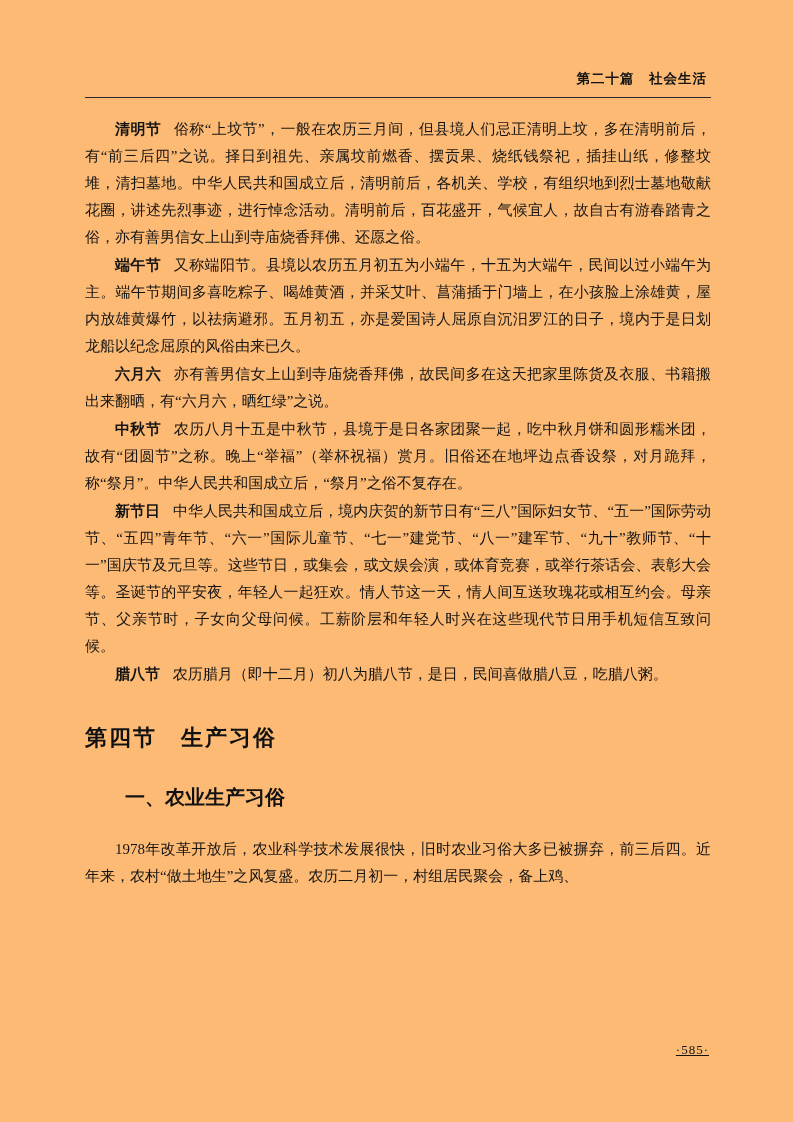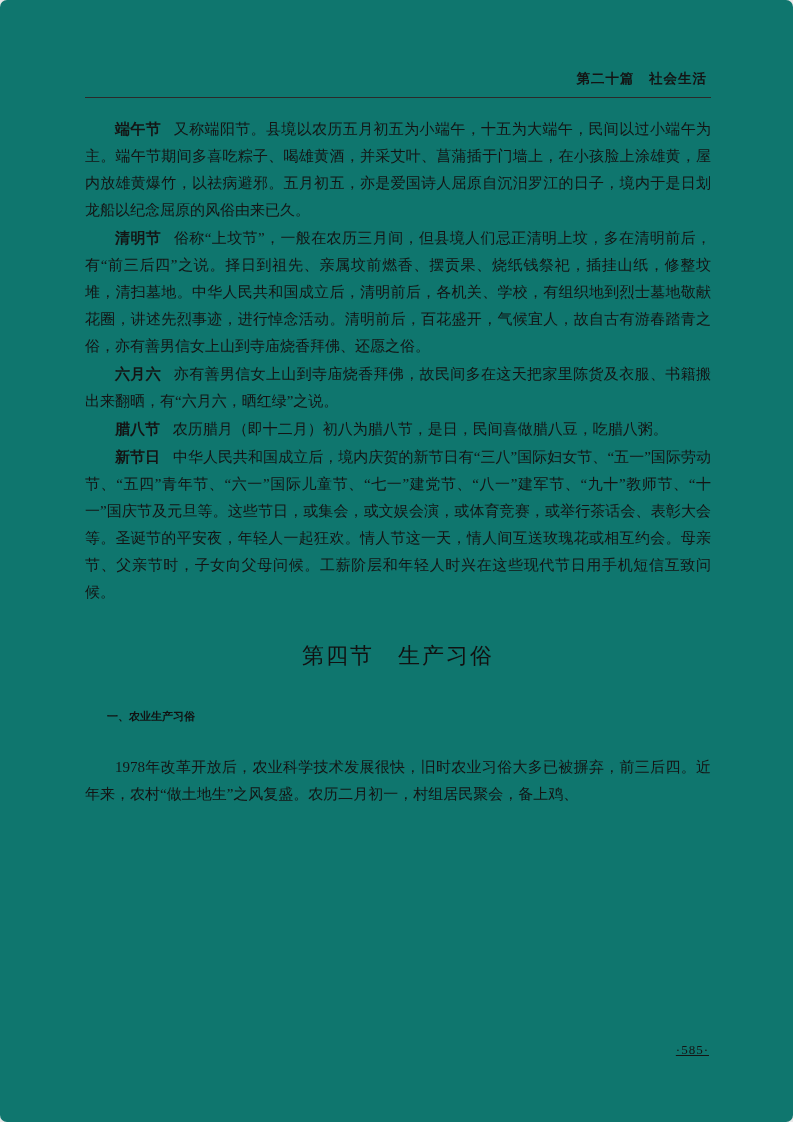--- a/index.html
+++ b/index.html
@@ -5,25 +5,24 @@
   html, body {
     margin: 0;
     padding: 0;
     background: #e8e8e8;
   }
   .page {
     position: relative;
     width: 793px;
     height: 1122px;
     margin: 0 auto;
-    background: #0f766e;
+    background: #fdba74;
     color: #141414;
     font-family: "Liberation Serif", serif;
     overflow: hidden;
-    border-radius: 7px;
   }
   .content {
     position: absolute;
     left: 85px;
     top: 70px;
     width: 626px;
   }
   .running-header {
     text-align: right;
     font-family: "Liberation Sans", sans-serif;
@@ -45,33 +44,33 @@
     margin: 0;
     text-indent: 2em;
   }
   .lead {
     font-family: "Liberation Sans", sans-serif;
     font-weight: bold;
     margin-right: 0.85em;
   }
   .section-title {
     margin: 36px 0 34px 0;
-    text-align: center;
+    text-align: left;
     font-family: "Liberation Sans", sans-serif;
-    font-weight: normal;
+    font-weight: bold;
     font-size: 22px;
     letter-spacing: 2px;
     color: #111111;
   }
   .subsection-title {
     margin: 30px 0 24px 0;
     padding-left: 2em;
-    font-family: Liberation Serif, serif;
+    font-family: Liberation Mono, monospace;
     font-weight: bold;
-    font-size: 11px;
+    font-size: 20px;
     color: #111111;
   }
   .page-number {
     position: absolute;
     right: 84px;
     bottom: 64px;
     font-size: 13px;
     letter-spacing: 1px;
     color: #141414;
     text-decoration: underline;
@@ -82,32 +81,33 @@
 
 <div class="page">
   <div class="content">
 
     <div class="running-header">
       <span>第二十篇　社会生活</span>
     </div>
 
     <div class="body-text">
 
+      <p class="para"><span class="lead">清明节</span><span>俗称“上坟节”，一般在农历三月间，但县境人们忌正清明上坟，多在清明前后，有“前三后四”之说。择日到祖先、亲属坟前燃香、摆贡果、烧纸钱祭祀，插挂山纸，修整坟堆，清扫墓地。中华人民共和国成立后，清明前后，各机关、学校，有组织地到烈士墓地敬献花圈，讲述先烈事迹，进行悼念活动。清明前后，百花盛开，气候宜人，故自古有游春踏青之俗，亦有善男信女上山到寺庙烧香拜佛、还愿之俗。</span></p>
+
       <p class="para"><span class="lead">端午节</span><span>又称端阳节。县境以农历五月初五为小端午，十五为大端午，民间以过小端午为主。端午节期间多喜吃粽子、喝雄黄酒，并采艾叶、菖蒲插于门墙上，在小孩脸上涂雄黄，屋内放雄黄爆竹，以祛病避邪。五月初五，亦是爱国诗人屈原自沉汨罗江的日子，境内于是日划龙船以纪念屈原的风俗由来已久。</span></p>
-
-      <p class="para"><span class="lead">清明节</span><span>俗称“上坟节”，一般在农历三月间，但县境人们忌正清明上坟，多在清明前后，有“前三后四”之说。择日到祖先、亲属坟前燃香、摆贡果、烧纸钱祭祀，插挂山纸，修整坟堆，清扫墓地。中华人民共和国成立后，清明前后，各机关、学校，有组织地到烈士墓地敬献花圈，讲述先烈事迹，进行悼念活动。清明前后，百花盛开，气候宜人，故自古有游春踏青之俗，亦有善男信女上山到寺庙烧香拜佛、还愿之俗。</span></p>
 
       <p class="para"><span class="lead">六月六</span><span>亦有善男信女上山到寺庙烧香拜佛，故民间多在这天把家里陈货及衣服、书籍搬出来翻晒，有“六月六，晒红绿”之说。</span></p>
 
 
+      <p class="para"><span class="lead">中秋节</span><span>农历八月十五是中秋节，县境于是日各家团聚一起，吃中秋月饼和圆形糯米团，故有“团圆节”之称。晚上“举福”（举杯祝福）赏月。旧俗还在地坪边点香设祭，对月跪拜，称“祭月”。中华人民共和国成立后，“祭月”之俗不复存在。</span></p>
 
 
+      <p class="para"><span class="lead">新节日</span><span>中华人民共和国成立后，境内庆贺的新节日有“三八”国际妇女节、“五一”国际劳动节、“五四”青年节、“六一”国际儿童节、“七一”建党节、“八一”建军节、“九十”教师节、“十一”国庆节及元旦等。这些节日，或集会，或文娱会演，或体育竞赛，或举行茶话会、表彰大会等。圣诞节的平安夜，年轻人一起狂欢。情人节这一天，情人间互送玫瑰花或相互约会。母亲节、父亲节时，子女向父母问候。工薪阶层和年轻人时兴在这些现代节日用手机短信互致问候。</span></p>
+
       <p class="para"><span class="lead">腊八节</span><span>农历腊月（即十二月）初八为腊八节，是日，民间喜做腊八豆，吃腊八粥。</span></p>
-
-      <p class="para"><span class="lead">新节日</span><span>中华人民共和国成立后，境内庆贺的新节日有“三八”国际妇女节、“五一”国际劳动节、“五四”青年节、“六一”国际儿童节、“七一”建党节、“八一”建军节、“九十”教师节、“十一”国庆节及元旦等。这些节日，或集会，或文娱会演，或体育竞赛，或举行茶话会、表彰大会等。圣诞节的平安夜，年轻人一起狂欢。情人节这一天，情人间互送玫瑰花或相互约会。母亲节、父亲节时，子女向父母问候。工薪阶层和年轻人时兴在这些现代节日用手机短信互致问候。</span></p>
 
       <h2 class="section-title">第四节　生产习俗</h2>
 
       <h3 class="subsection-title">一、农业生产习俗</h3>
 
       <p class="para">1978年改革开放后，农业科学技术发展很快，旧时农业习俗大多已被摒弃，前三后四。近年来，农村“做土地生”之风复盛。农历二月初一，村组居民聚会，备上鸡、</p>
 
     </div>
   </div>
 

